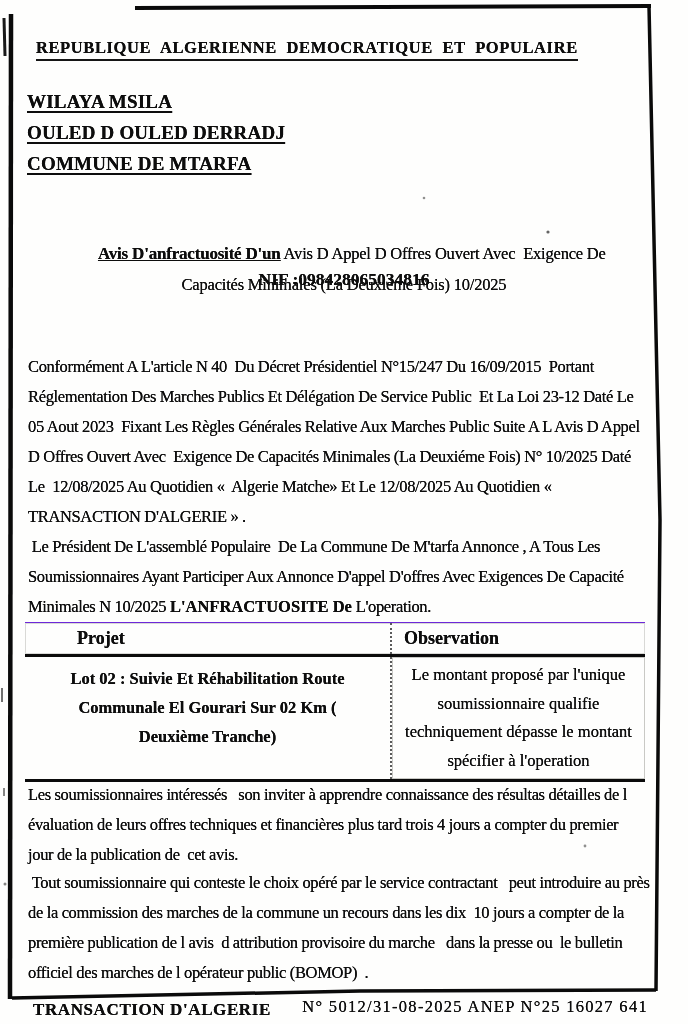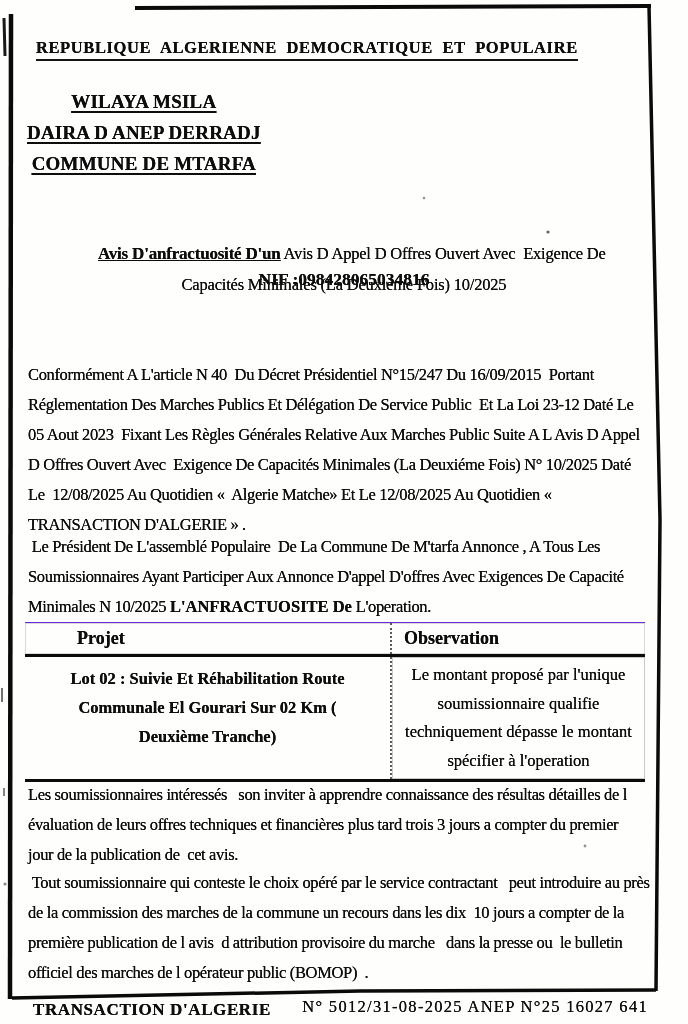--- a/index.html
+++ b/index.html
@@ -14,41 +14,41 @@
     text-shadow:0 0 0.45px currentColor;
   }
   .abs{position:absolute;}
   
   .rep-header{top:38px;left:0;width:100%;text-align:left;margin-left:36px;}
   .rep-header span{
     font-size:16.5px;font-weight:700;letter-spacing:0.6px;word-spacing:5px;
     border-bottom:2px solid #151515;padding-bottom:2px;
   }
   
-  .agency{left:27px;top:86px;font-size:19px;font-weight:700;line-height:31px;text-align:center;}
+  .agency{left:27px;top:86px;font-size:19px;font-weight:700;line-height:31px;}
   .agency div{
     text-decoration:underline;
     text-decoration-thickness:1.6px;
     text-underline-offset:3px;
     letter-spacing:0.2px;
   }
   
   .notice-title{
     top:207px;left:68px;width:552px;text-align:center;
     font-size:16.5px;line-height:31px;letter-spacing:-0.2px;
     white-space:pre-wrap;
   }
   .notice-title .lead{font-weight:700;font-size:17px;text-decoration:underline;}
   .nif-line{top:269px;left:68px;width:552px;text-align:center;font-weight:700;font-size:17.5px;}
   
   .para{
     font-size:16.5px;line-height:30px;letter-spacing:-0.35px;
     white-space:pre-wrap;text-align:left;
   }
-  .p1{top:352px;left:28px;width:616px;margin-top:8px;}
+  .p1{top:352px;left:28px;width:616px;}
   .p2{top:532px;left:28px;width:620px;}
   .p2 .bold{font-weight:700;letter-spacing:0;}
   .p3{top:780px;left:28px;width:618px;}
   .p4{top:868px;left:28px;width:624px;}
   
   .results-table{top:622px;left:25px;width:620px;border-top:1px solid #6d28d9;box-sizing:border-box;}
   .t-head{display:flex;align-items:center;height:31px;border-bottom:3px solid #0b0b0b;
           box-shadow:inset 0 0 0 1px #d9d9d6;}
   .t-head .th1{width:365px;box-sizing:border-box;padding-left:52px;font-weight:700;font-size:18px;}
   .t-head .th2{flex:1;box-sizing:border-box;padding-left:12px;font-weight:700;font-size:18px;
@@ -82,21 +82,21 @@
     <circle cx="424" cy="198" r="1.3" fill="#222" opacity="0.5"></circle>
     <circle cx="585" cy="846" r="1.4" fill="#222" opacity="0.5"></circle>
   </svg>
 
   <div class="abs rep-header">
     <span>REPUBLIQUE ALGERIENNE DEMOCRATIQUE ET POPULAIRE</span>
   </div>
 
   <div class="abs agency">
     <div>WILAYA MSILA</div>
-    <div>DAIRA D ANEP DERRADJ</div>
+    <div>OULED D OULED DERRADJ</div>
     <div>COMMUNE DE MTARFA</div>
   </div>
 
   <div class="abs notice-title">
     <span class="lead">Avis D'anfractuosité D'un</span><span> Avis D Appel D Offres Ouvert Avec  Exigence De Capacités Minimales (La Deuxième Fois) 10/2025</span>
   </div>
   <div class="abs nif-line">NIF :098428065034816</div>
 
   <div class="abs para p1">Conformément A L'article N 40  Du Décret Présidentiel N°15/247 Du 16/09/2015  Portant Réglementation Des Marches Publics Et Délégation De Service Public  Et La Loi 23-12 Daté Le 05 Aout 2023  Fixant Les Règles Générales Relative Aux Marches Public Suite A L Avis D Appel D Offres Ouvert Avec  Exigence De Capacités Minimales (La Deuxiéme Fois) N° 10/2025 Daté Le  12/08/2025 Au Quotidien «  Algerie Matche» Et Le 12/08/2025 Au Quotidien « TRANSACTION D'ALGERIE » .</div>
 
@@ -106,20 +106,20 @@
     <div class="t-head">
       <div class="th1">Projet</div>
       <div class="th2">Observation</div>
     </div>
     <div class="t-body">
       <div class="td1">Lot 02 : Suivie Et Réhabilitation Route Communale El Gourari Sur 02 Km ( Deuxième Tranche)</div>
       <div class="td2">Le montant proposé par l'unique soumissionnaire qualifie techniquement dépasse le montant spécifier à l'operation</div>
     </div>
   </div>
 
-  <div class="abs para p3">Les soumissionnaires intéressés   son inviter à apprendre connaissance des résultas détailles de l évaluation de leurs offres techniques et financières plus tard trois 3 jours a compter du premier jour de la publication de  cet avis.</div>
+  <div class="abs para p3">Les soumissionnaires intéressés   son inviter à apprendre connaissance des résultas détailles de l évaluation de leurs offres techniques et financières plus tard trois 4 jours a compter du premier jour de la publication de  cet avis.</div>
 
   <div class="abs para p4"> Tout soumissionnaire qui conteste le choix opéré par le service contractant   peut introduire au près de la commission des marches de la commune un recours dans les dix  10 jours a compter de la première publication de l avis  d attribution provisoire du marche   dans la presse ou  le bulletin officiel des marches de l opérateur public (BOMOP)  .</div>
 
   <div class="abs footer-journal">TRANSACTION D'ALGERIE</div>
   <div class="abs footer-ref">N° 5012/31-08-2025 ANEP N°25 16027 641</div>
 
 </div>
 
 </body></html>

